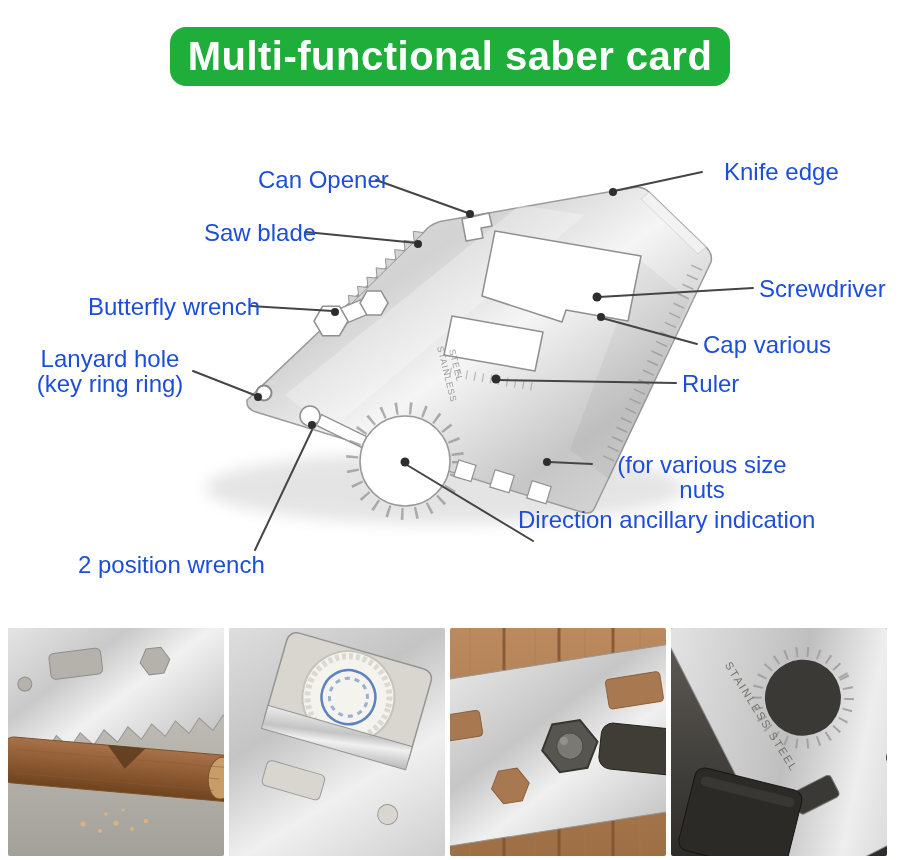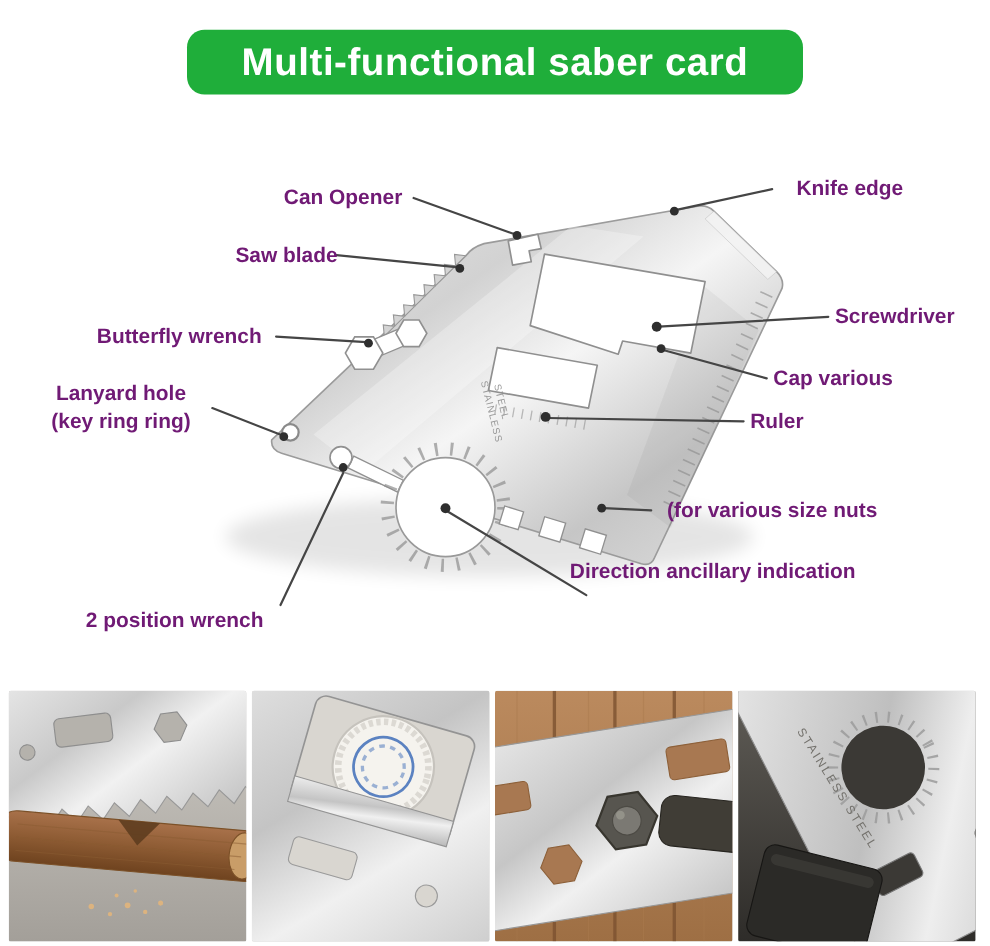--- a/index.html
+++ b/index.html
@@ -5,24 +5,24 @@
   html,body{margin:0;padding:0;}
   body{
     width:900px;height:860px;position:relative;background:#ffffff;
     font-family:"Liberation Sans", sans-serif;overflow:hidden;
   }
   .banner{
     position:absolute;left:170px;top:27px;width:560px;height:59px;
     background:#1fae3a;border-radius:16px;
     display:flex;align-items:center;justify-content:center;
   }
-  .banner-title{color:#ffffff;font-size:35px;font-weight:bold;letter-spacing:.5px;}
+  .banner-title{color:#ffffff;font-size:40px;font-weight:bold;letter-spacing:.5px;}
   #diagram-svg{position:absolute;left:0;top:0;}
   .callout{
-    position:absolute;font-size:19px;font-weight:bold;color:#701a75;
+    position:absolute;font-size:24px;font-weight:normal;color:#1d4ed8;
     white-space:nowrap;line-height:24px;
   }
   .callout.block{white-space:normal;text-align:center;line-height:25px;}
   .callout span{display:block;}
   .photos{position:absolute;left:8px;top:628px;display:flex;gap:5px;}
   .photo{width:216px;height:228px;overflow:hidden;border-radius:2px;background:#ddd;}
   .photo svg{display:block;width:216px;height:228px;}
 </style>
 </head>
 <body>
@@ -121,21 +121,21 @@
     <circle cx="258" cy="397" r="4"></circle>
     <circle cx="496" cy="379" r="4.5"></circle>
     <circle cx="547" cy="462" r="4"></circle>
     <circle cx="405" cy="462" r="4.5"></circle>
     <circle cx="312" cy="425" r="4"></circle>
   </g>
 </svg>
 
 <div class="callout" style="left:258px;top:168px;">Can Opener</div>
 <div class="callout" style="left:708px;top:160px;margin-left:16px;">Knife edge</div>
-<div class="callout" style="left:204px;top:221px;margin-left:10px;">Saw blade</div>
+<div class="callout" style="left:204px;top:221px;">Saw blade</div>
 <div class="callout" style="left:759px;top:277px;">Screwdriver</div>
 <div class="callout" style="left:88px;top:295px;">Butterfly wrench</div>
 <div class="callout block" style="left:30px;top:346px;width:160px;">
   <span>Lanyard hole</span>
   <span>(key ring ring)</span>
 </div>
 <div class="callout" style="left:703px;top:333px;">Cap various</div>
 <div class="callout" style="left:682px;top:372px;">Ruler</div>
 <div class="callout block" style="left:596px;top:452px;width:212px;">
   <span>(for various size nuts</span>

